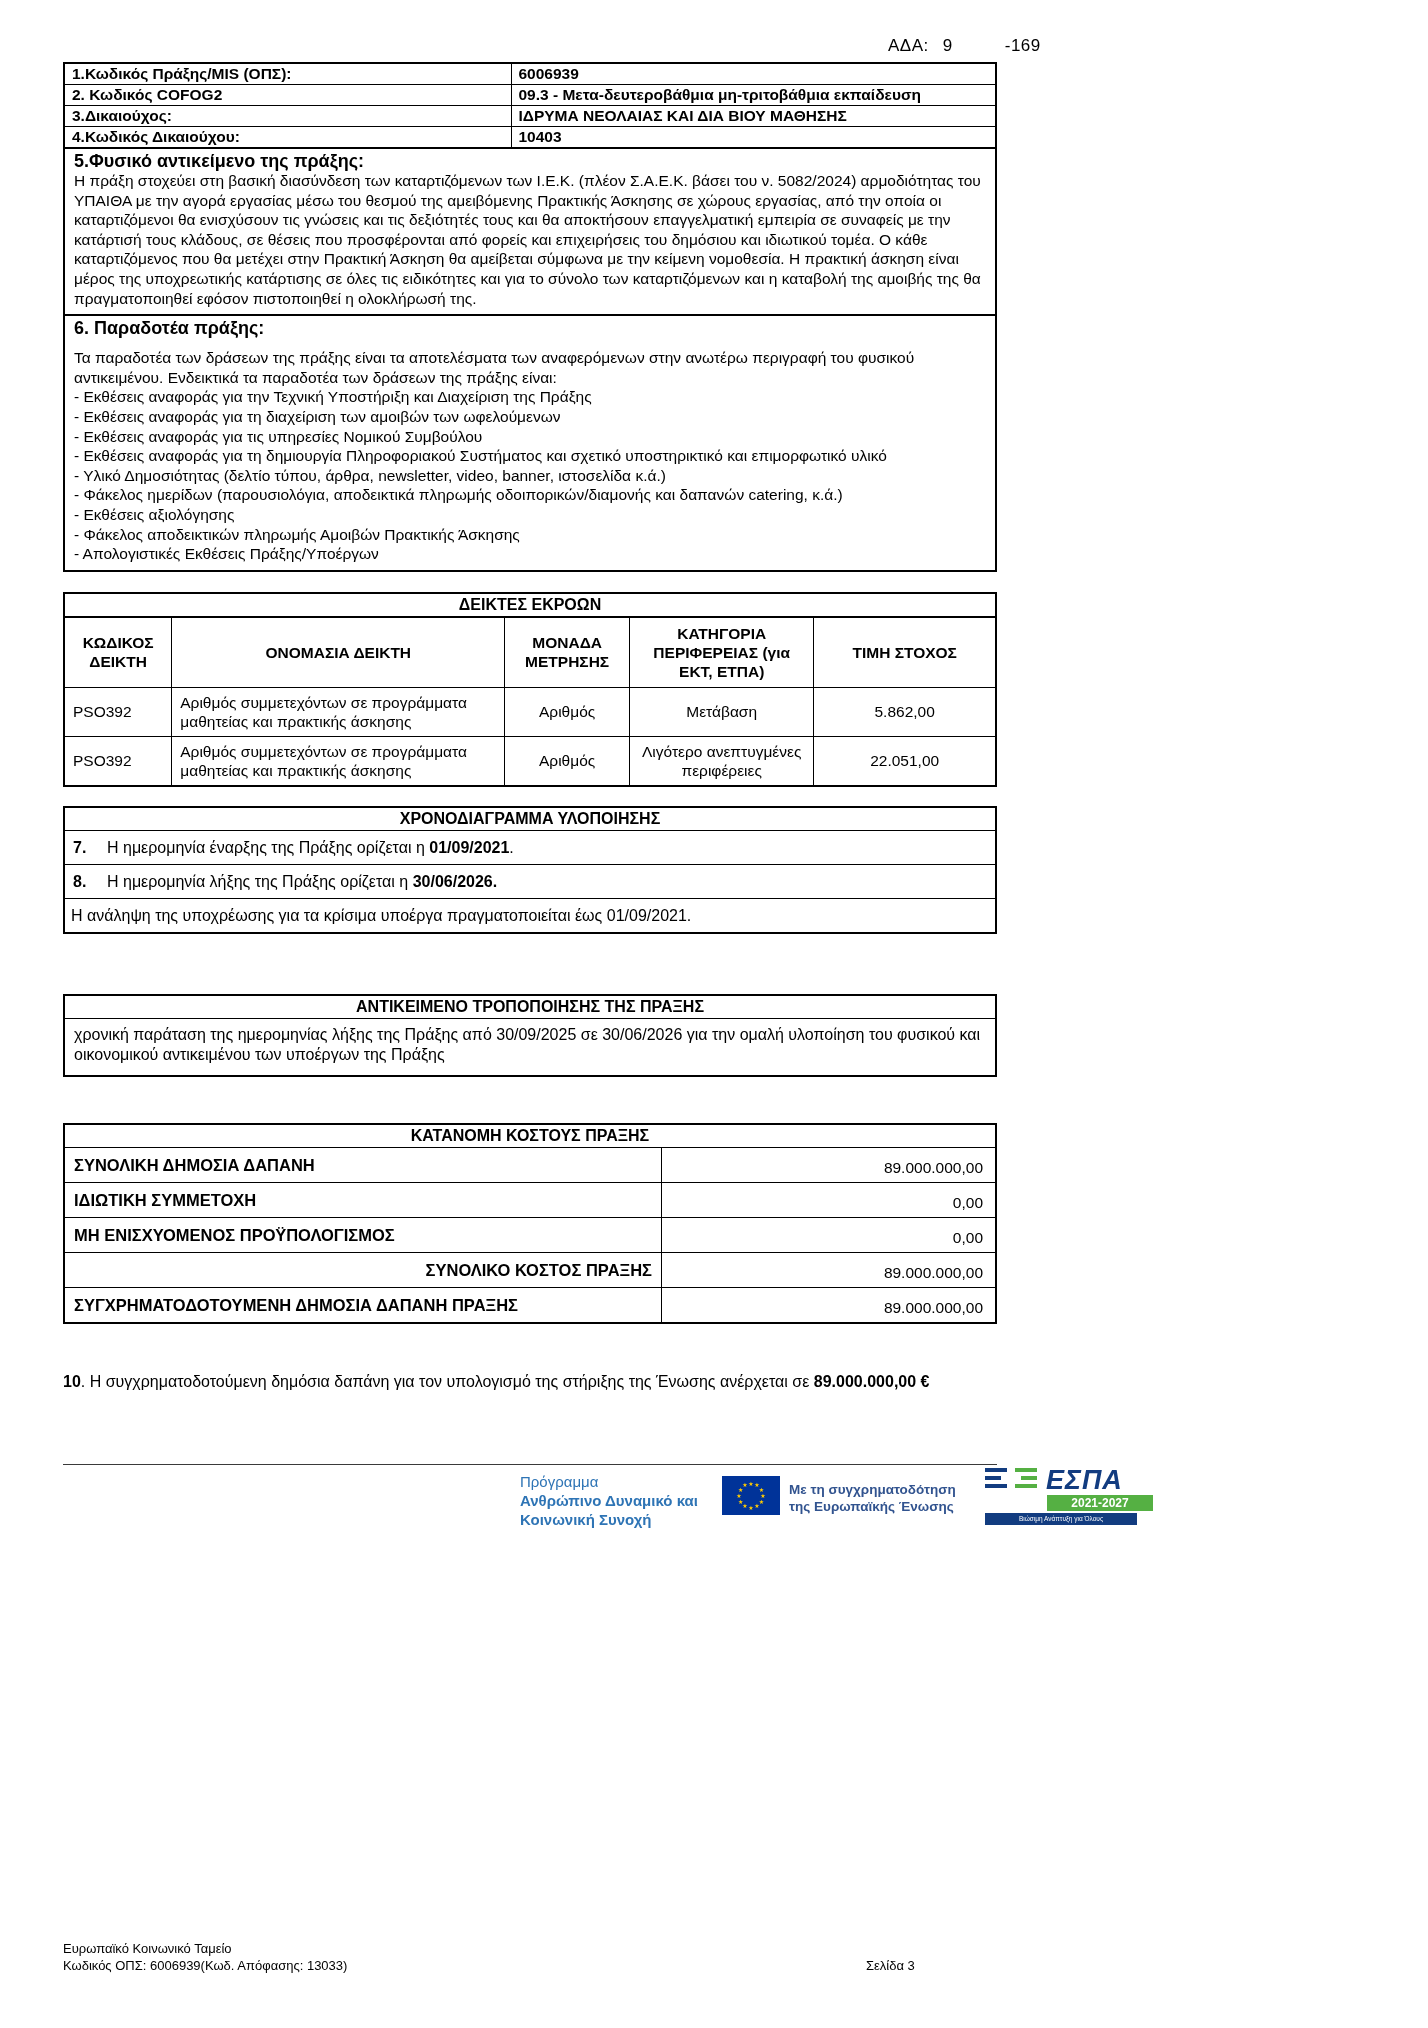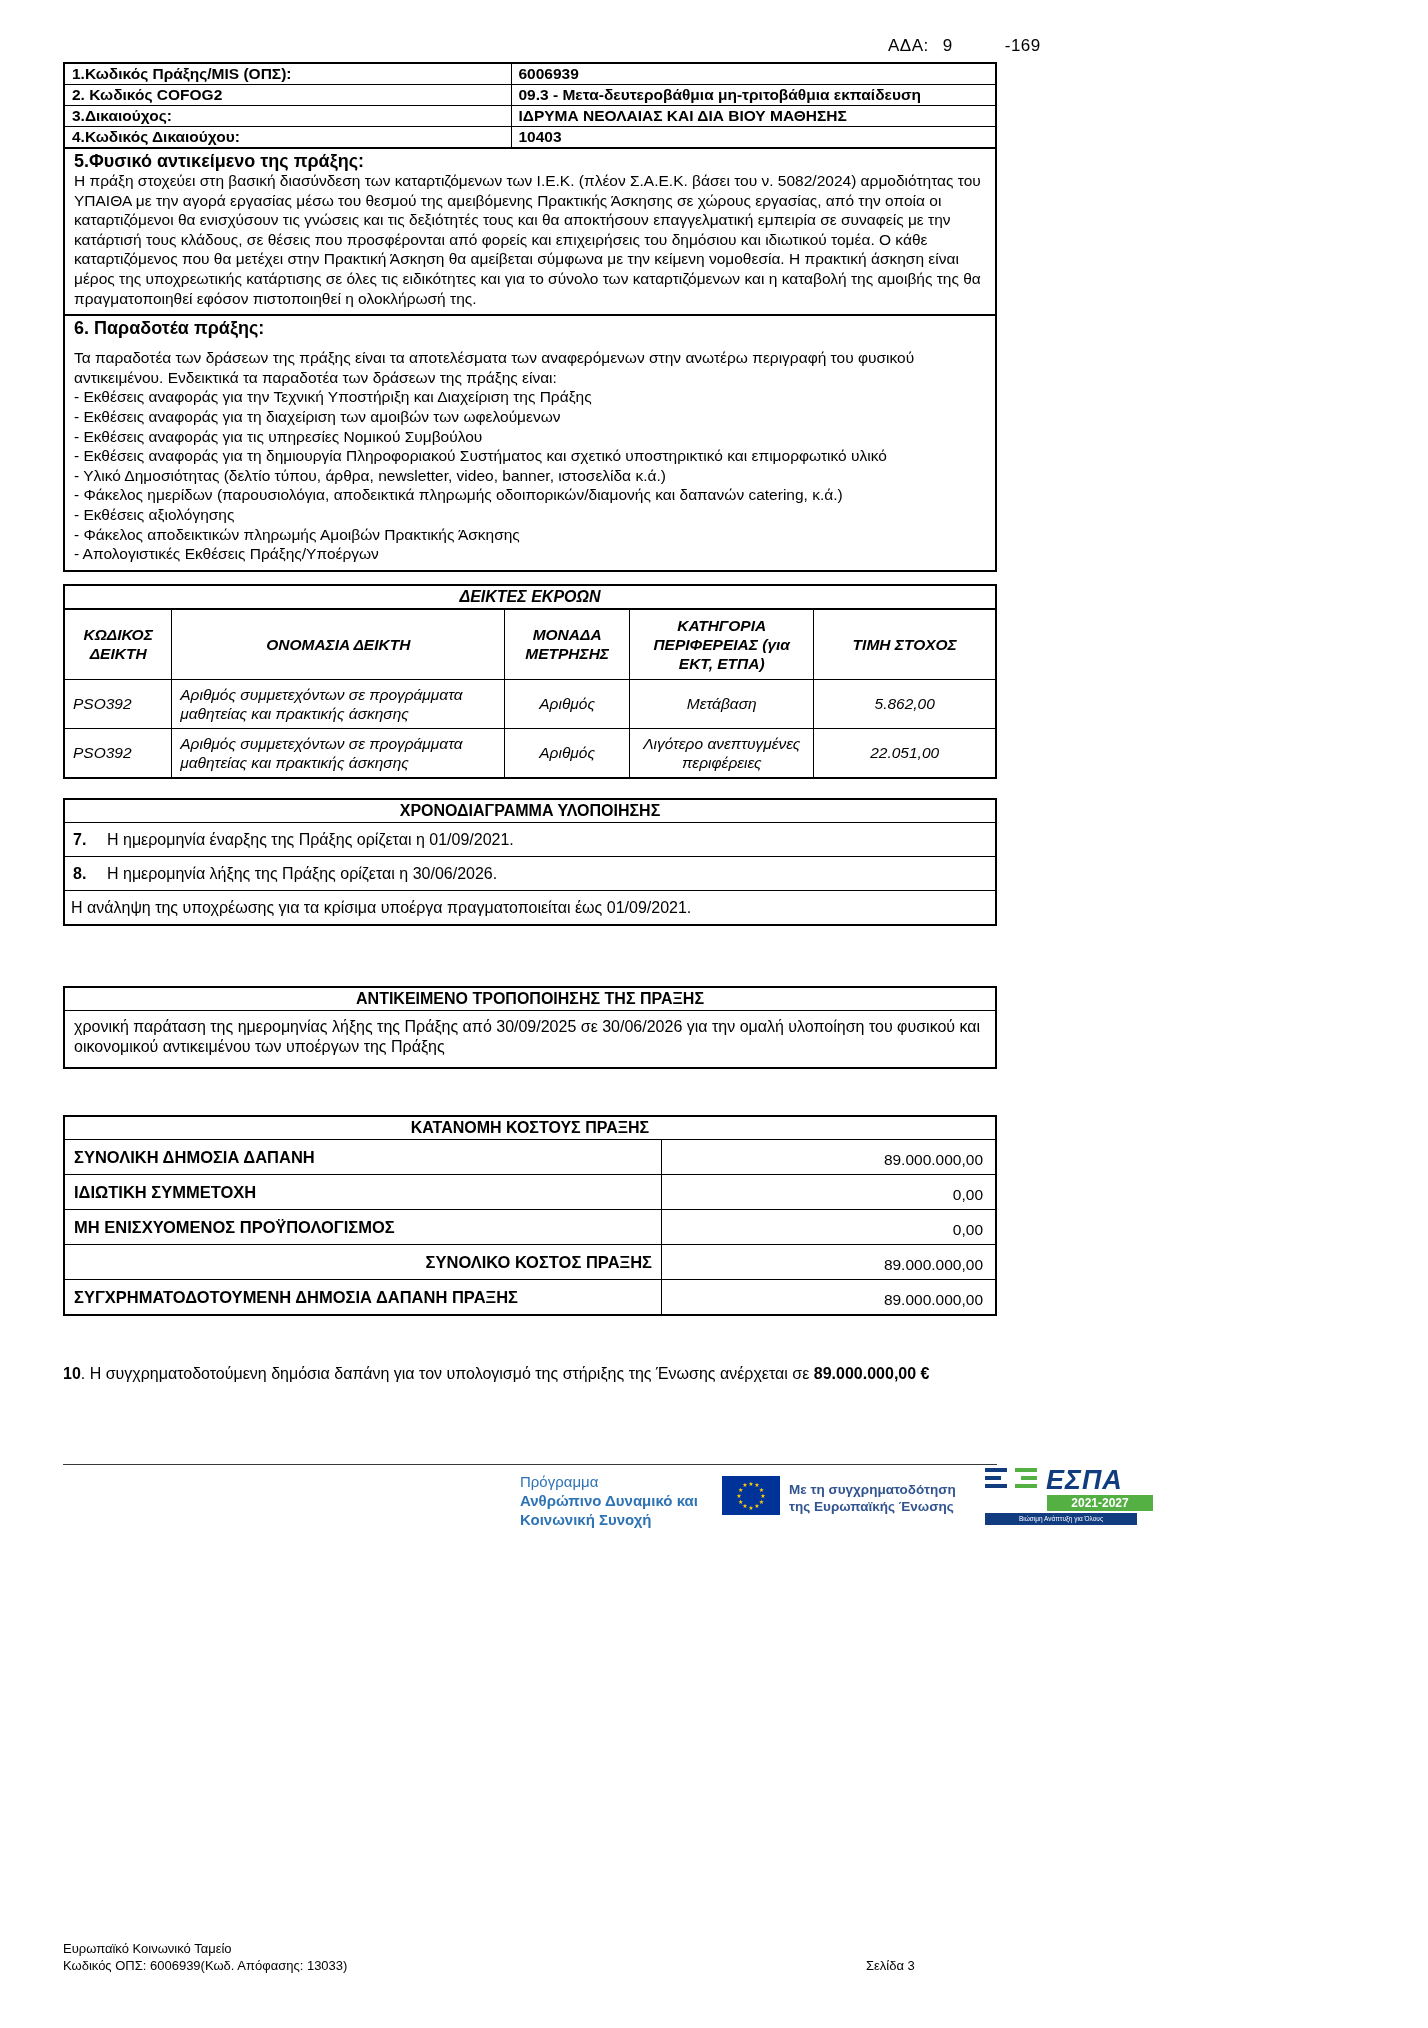--- a/index.html
+++ b/index.html
@@ -35,41 +35,41 @@
   .deliverable { font-size:15.5px; line-height:19.6px; }
 
   
   .tbl { border:2px solid #000; }
   .tbl-title {
     text-align:center; font-weight:bold; font-size:16px;
     padding:2px 4px; border-bottom:1px solid #000;
   }
 
   
-  .indicators { margin-top:12px;font-style:italic; }
+  .indicators { margin-top:20px; }
   table.ind { width:100%; border-collapse:collapse; }
   table.ind th, table.ind td { border:1px solid #000; font-size:15.5px; }
   table.ind tr > *:first-child { border-left:none; }
   table.ind tr > *:last-child { border-right:none; }
   table.ind tr:last-child > * { border-bottom:none; }
   table.ind th { font-weight:bold; text-align:center; padding:6px 6px; line-height:19px; }
   table.ind td { padding:5px 8px; line-height:19px; vertical-align:middle; }
   .col-code { width:107px; }
   .col-name { width:335px; }
   .col-unit { width:125px; }
   .col-region { width:185px; }
   .col-target { width:182px; }
   td.c { text-align:center; }
 
   
   .timeline { margin-top:19px; }
   .tl-row { border-bottom:1px solid #000; padding:7px 8px; font-size:16px; line-height:19px; }
   .tl-row:last-child { border-bottom:none; }
   .tl-num { display:inline-block; width:34px; font-weight:bold; }
-  .tl-row b { font-weight:normal; }
+  .tl-row b { font-weight:bold; }
   .tl-row.note { padding:7px 6px; }
 
   
   .modification { margin-top:60px; }
   .mod-body { padding:6px 9px 10px 9px; font-size:16px; line-height:20px; }
 
   
   .cost { margin-top:46px; }
   .cost-row { display:flex; border-bottom:1px solid #000; }
   .cost-row:last-child { border-bottom:none; }

